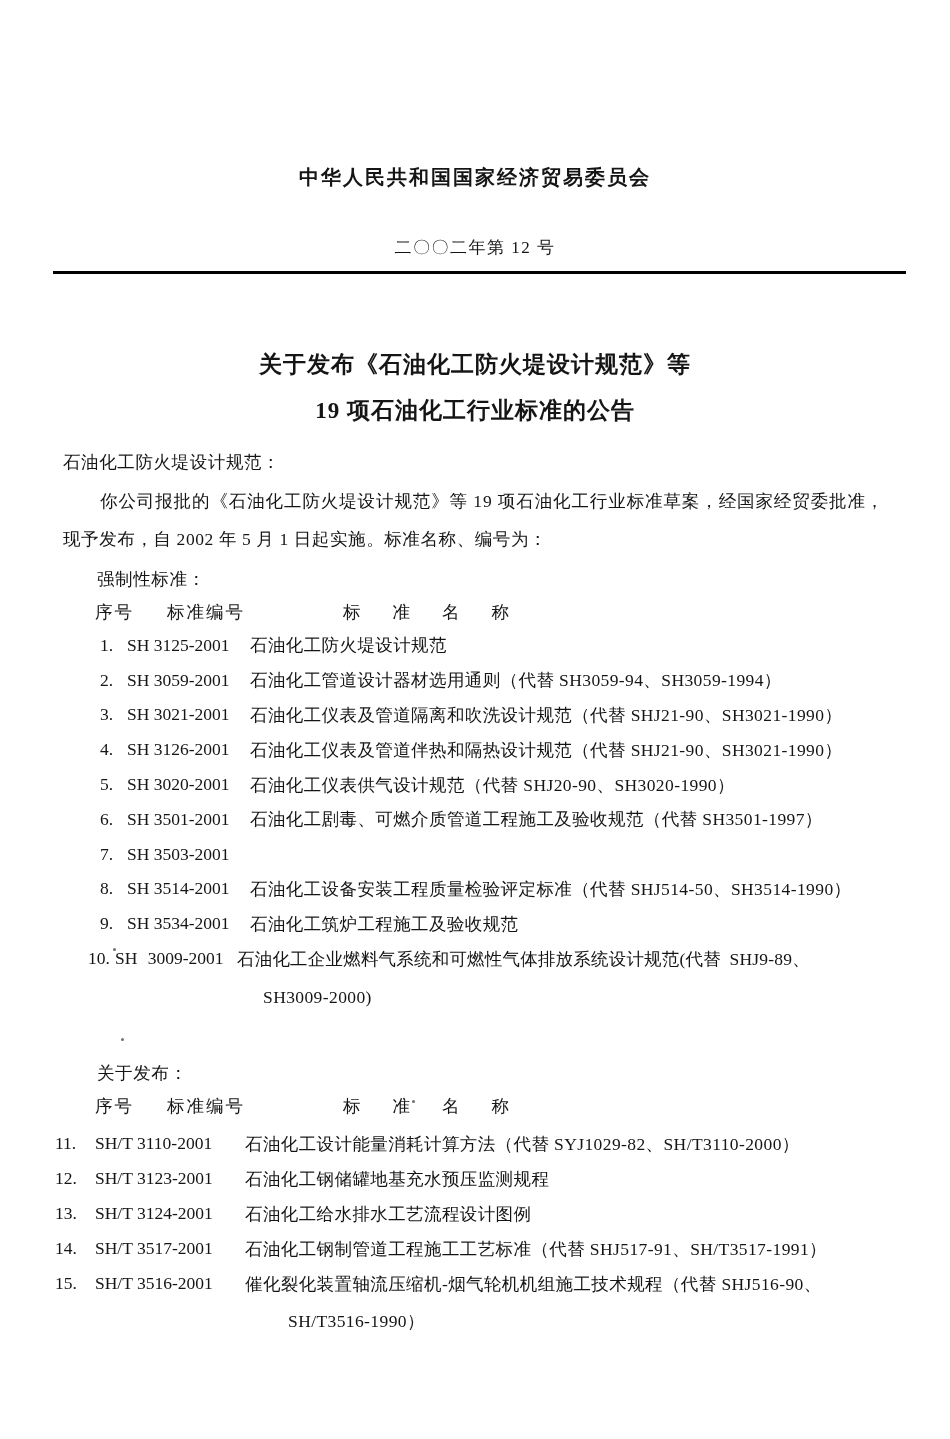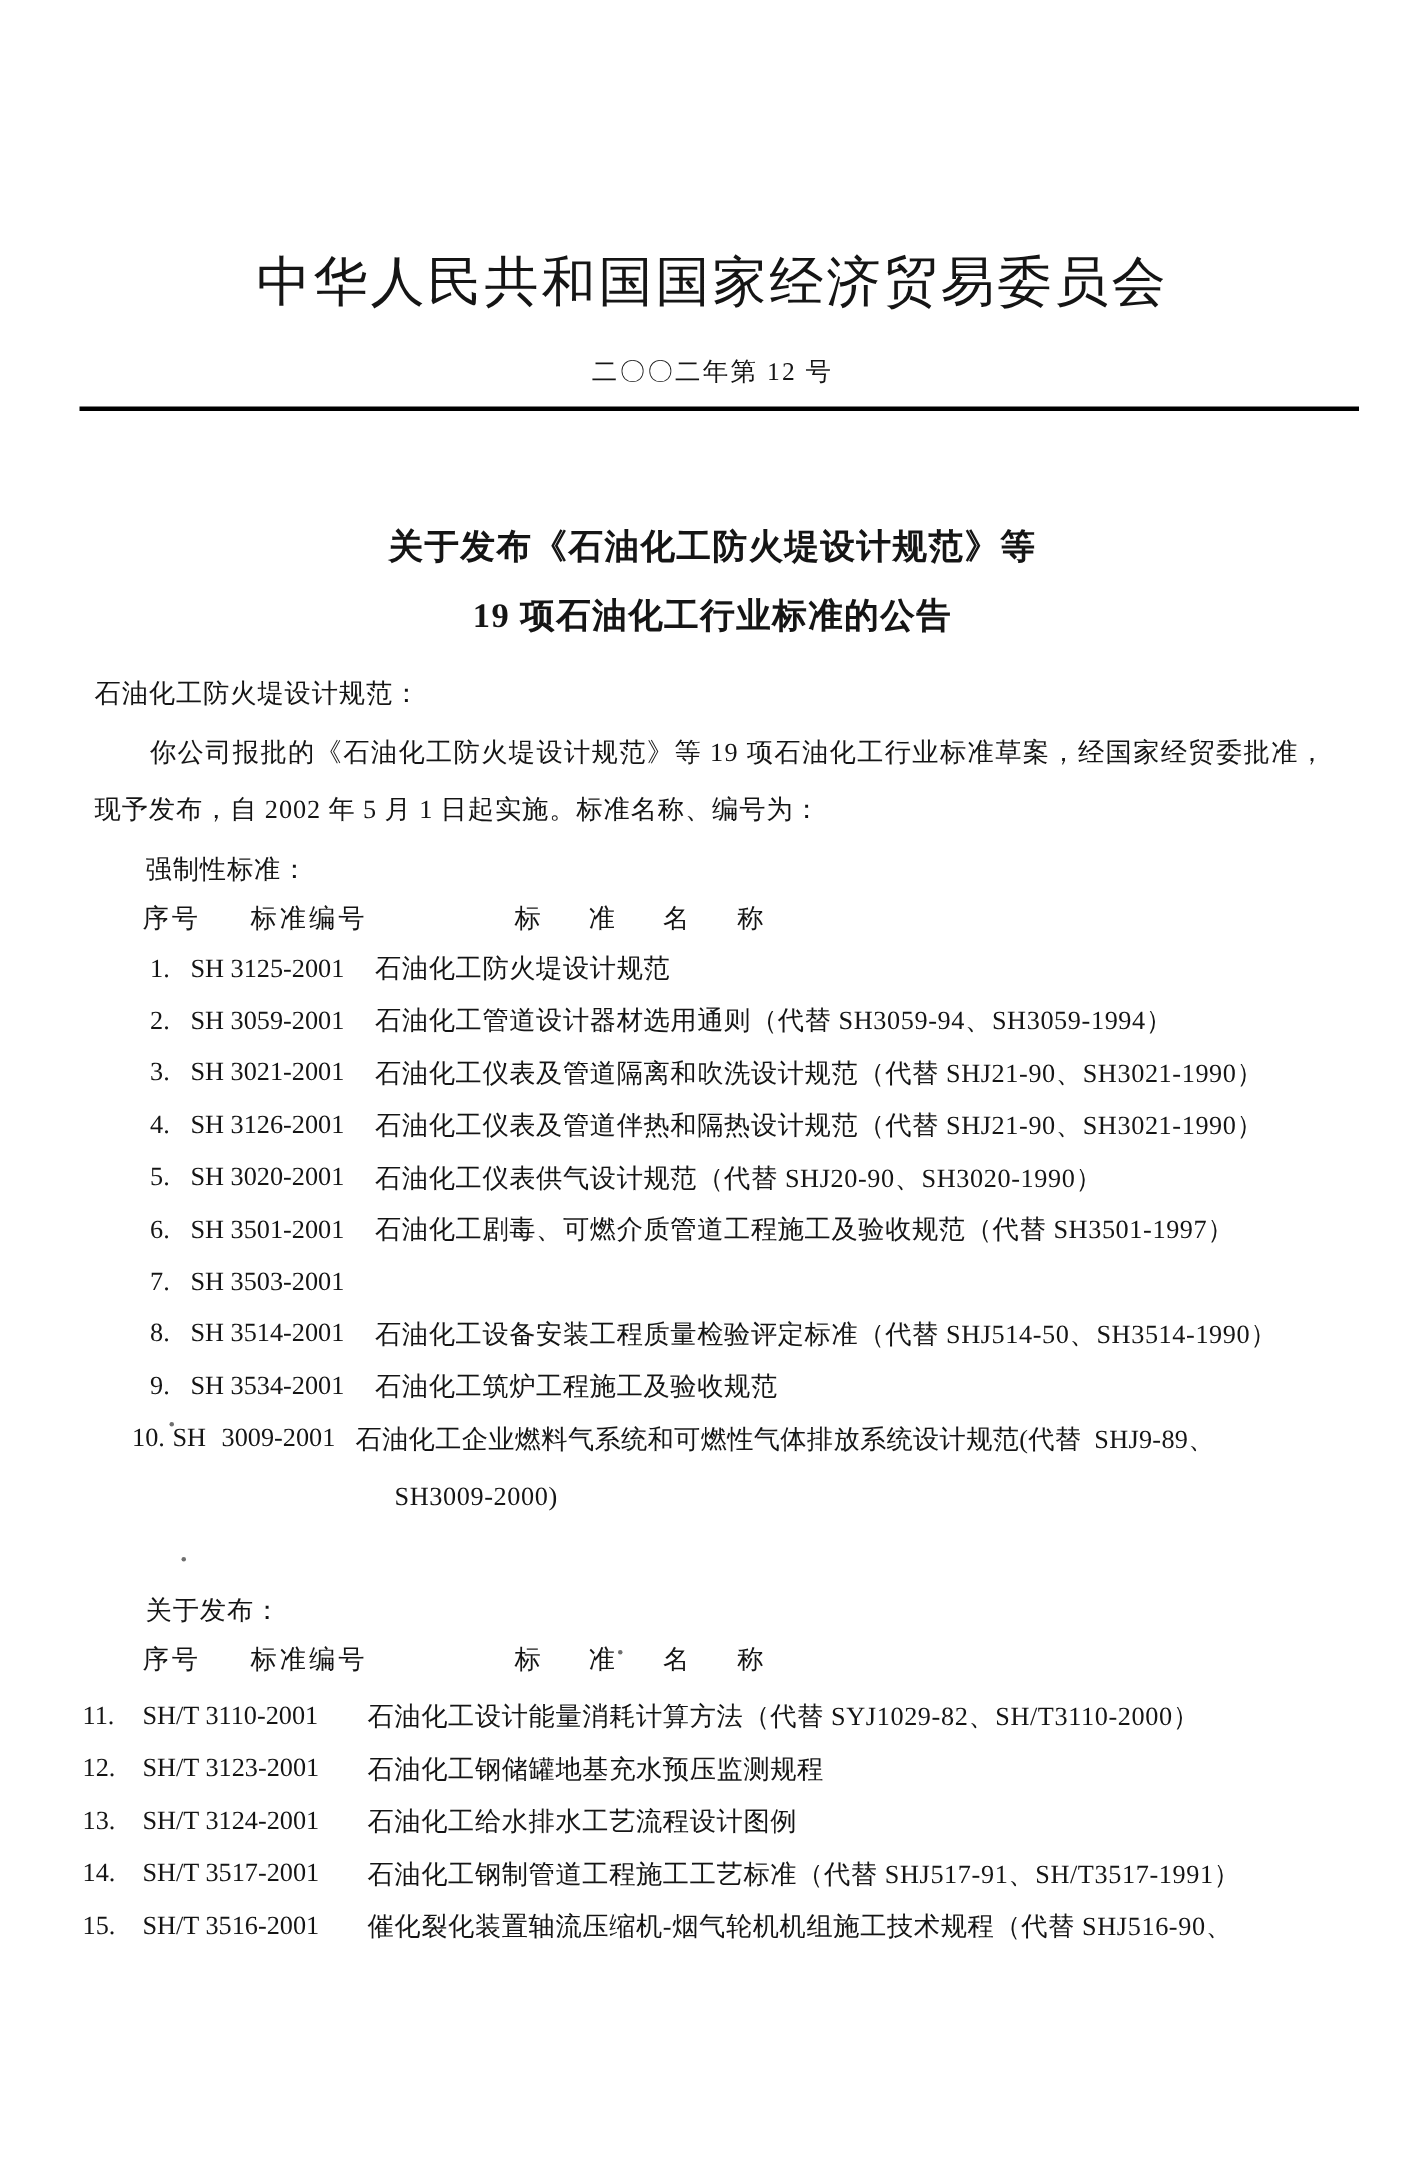--- a/index.html
+++ b/index.html
@@ -10,22 +10,22 @@
     background:#ffffff;
     color:#151515;
     font-family:"Liberation Serif","DejaVu Serif",serif;
     overflow:hidden;
   }
   .abs{position:absolute;}
   .center{left:0;width:100%;text-align:center;}
 
   .org-title{
     top:164px;
-    font-size:36px;
-    font-weight:400;
+    font-size:20px;
+    font-weight:700;
     letter-spacing:2px;
   }
   .issue-no{
     top:236px;
     font-size:17px;
     letter-spacing:1.5px;
   }
   .rule{
     top:271px;left:53px;width:853px;height:3px;
     background:#000;
@@ -190,19 +190,20 @@
     <div class="row">
       <span class="no">14.</span>
       <span class="code">SH/T 3517-2001</span>
       <span class="name">石油化工钢制管道工程施工工艺标准（代替 SHJ517-91、SH/T3517-1991）</span>
     </div>
     <div class="row">
       <span class="no">15.</span>
       <span class="code">SH/T 3516-2001</span>
       <span class="name">催化裂化装置轴流压缩机-烟气轮机机组施工技术规程（代替 SHJ516-90、</span>
     </div>
+    <div class="cont-line">SH/T3516-1990）</div>
   </div>
 
   <div class="speck" style="left:113px;top:948px;width:3px;height:3px;"></div>
   <div class="speck" style="left:121px;top:1038px;width:3px;height:3px;"></div>
   <div class="speck" style="left:412px;top:1100px;width:3px;height:3px;"></div>
 
 </div>
 
 </body></html>

